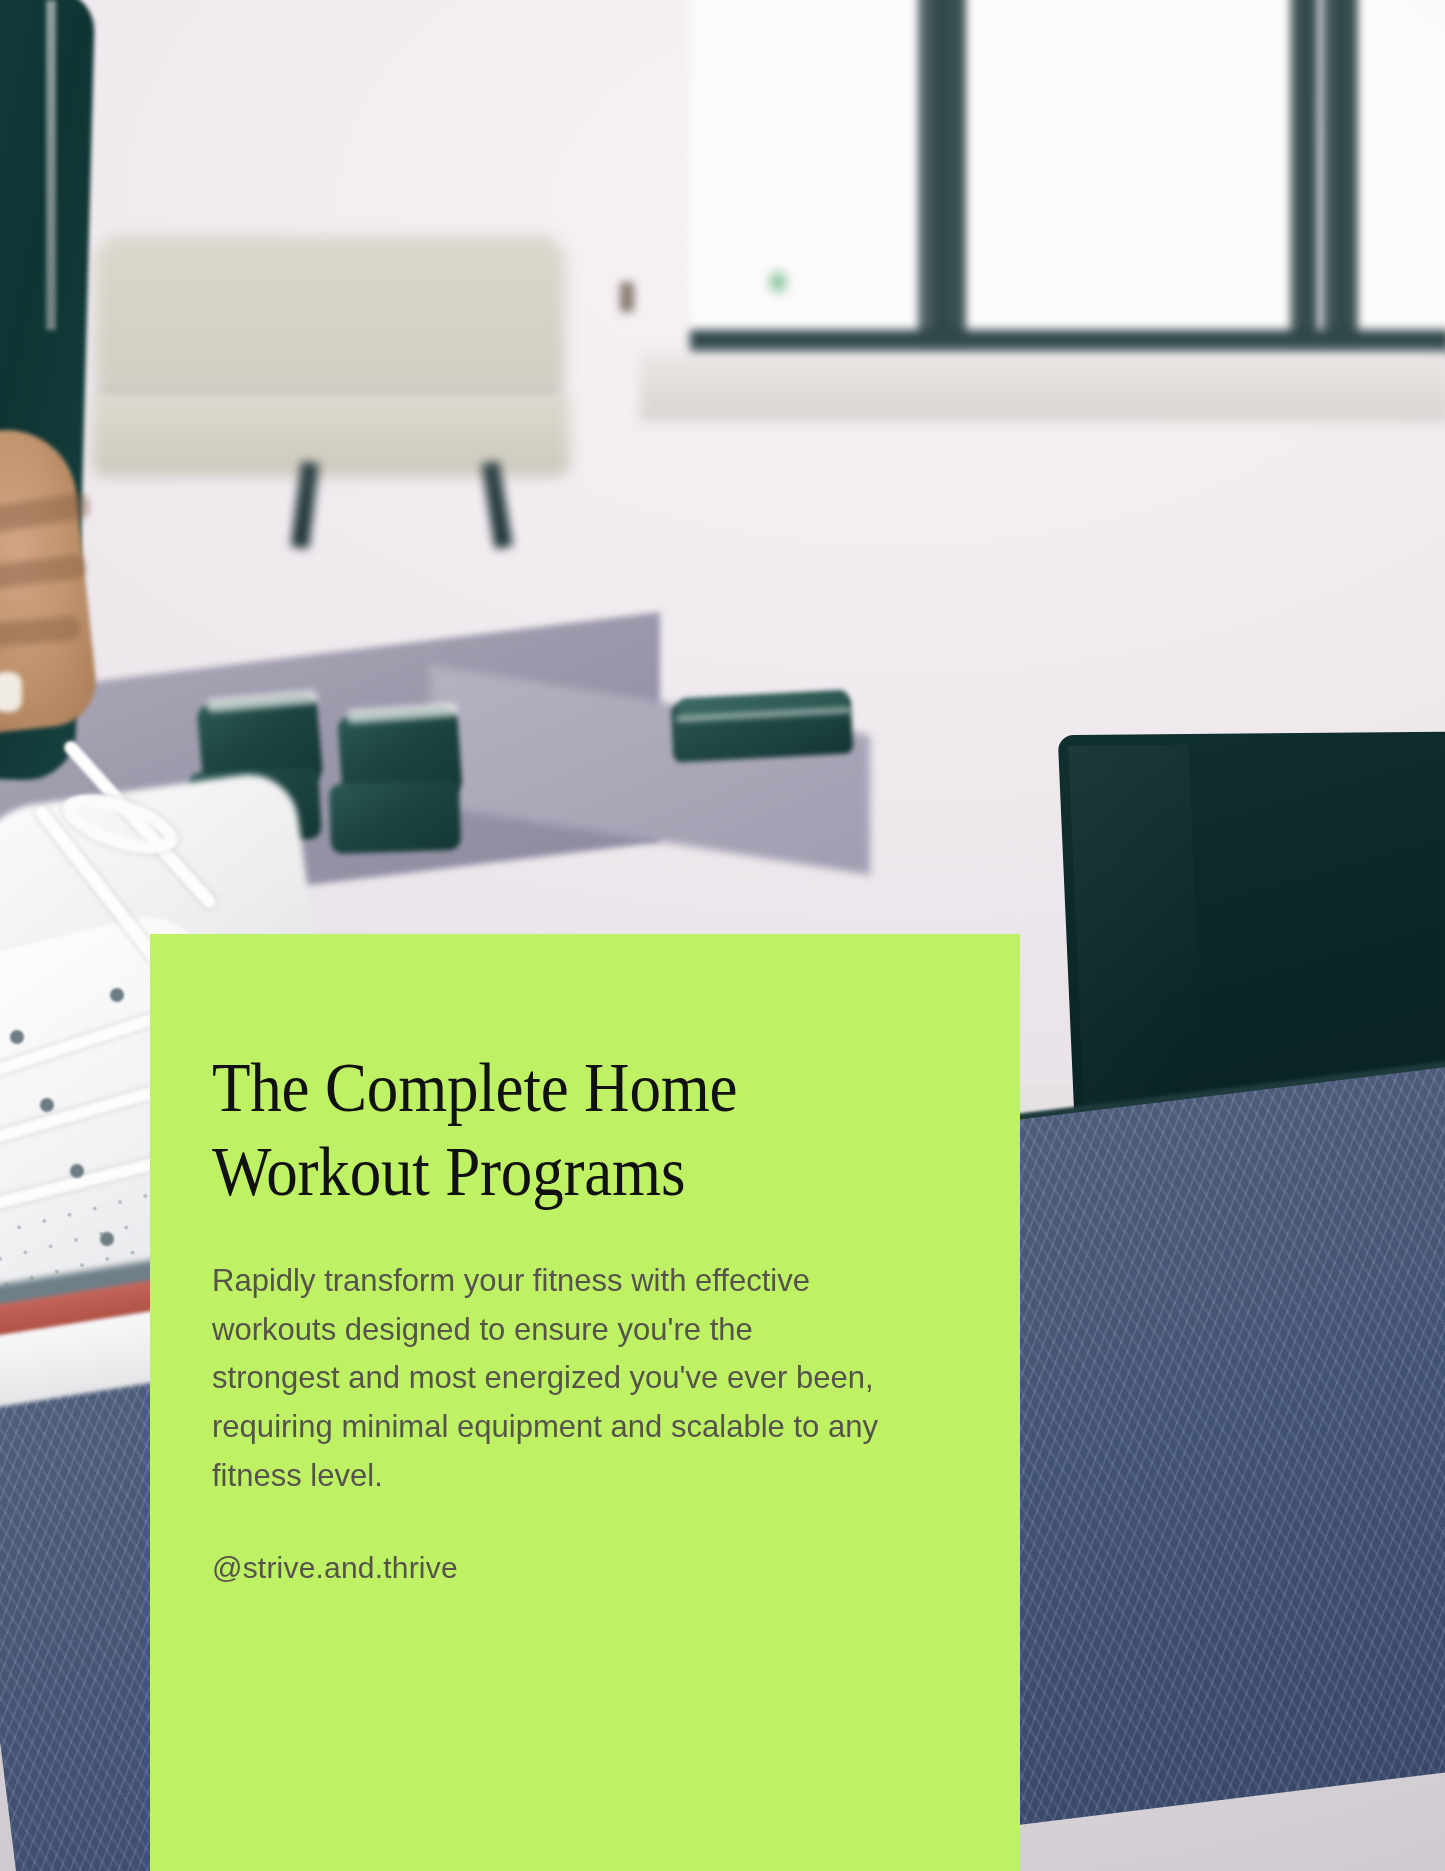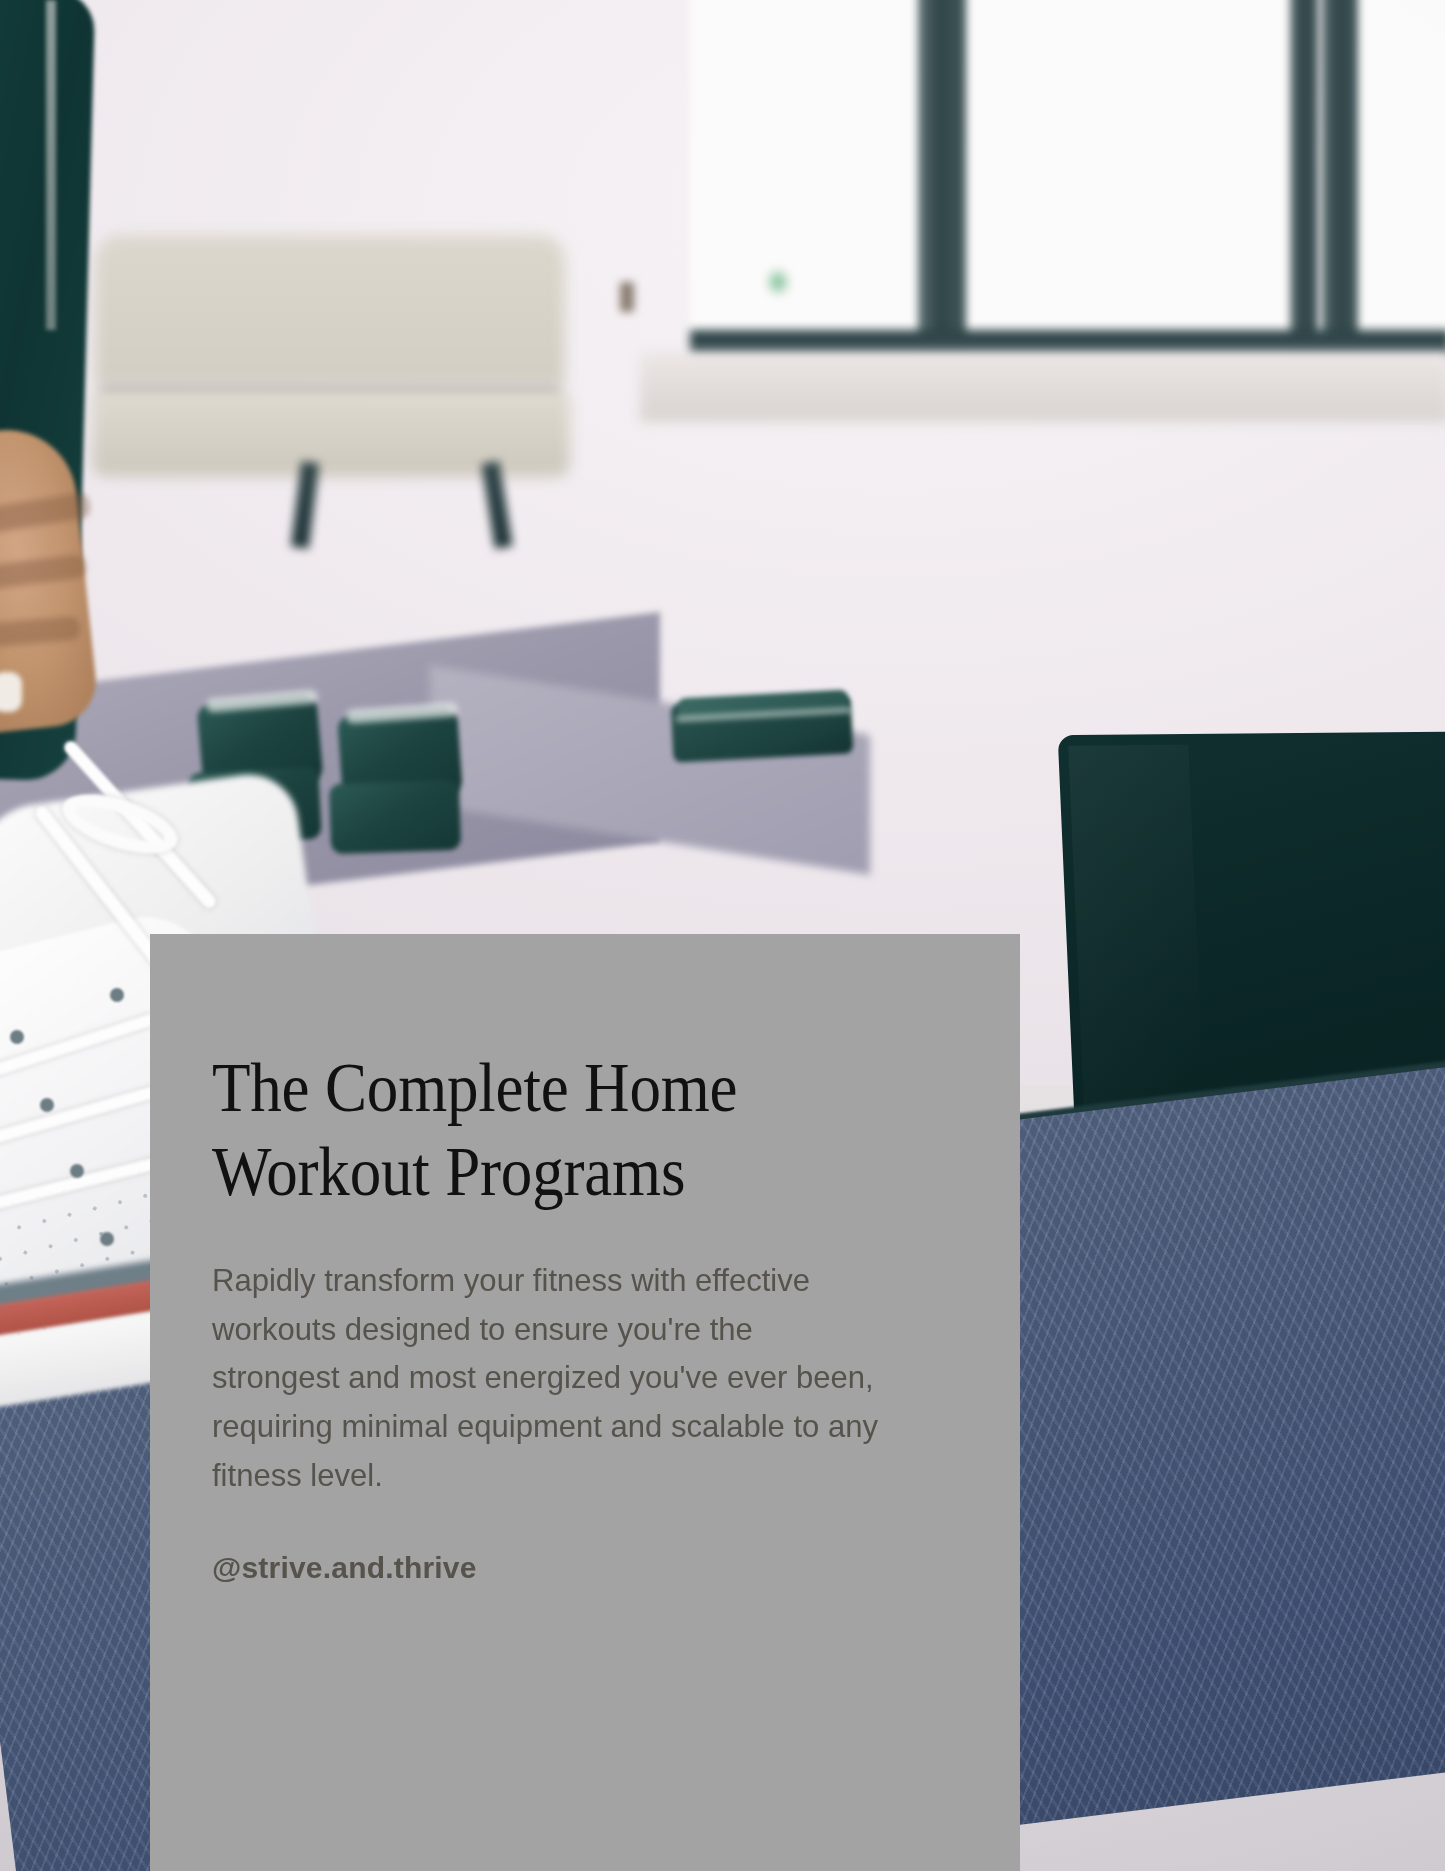--- a/index.html
+++ b/index.html
@@ -315,21 +315,21 @@
     transform:scaleX(.82);
     transform-origin:left center;
     white-space:nowrap;
   }
 
   
   .card {
     position:absolute;
     left:150px; top:934px;
     width:870px; height:937px;
-    background:#a3a3a3;
+    background:#bef264;
     z-index:20;
     padding:112px 62px 0 62px;
   }
   .card-title {
     font-family:"Liberation Serif", serif;
     font-size:70px;
     line-height:1.20;
     letter-spacing:-.2px;
     color:#111111;
     font-weight:400;
@@ -346,21 +346,20 @@
     width:93%;
     transform:scaleX(.97);
     transform-origin:left top;
   }
   .card-handle {
     margin-top:52px;
     font-family:"Liberation Sans", sans-serif;
     font-size:30px;
     color:#55534c;
     letter-spacing:.2px;
-    font-weight:bold;
   }
 </style>
 </head>
 <body>
 
 <div class="poster">
 
   <div class="photo">
 
     <div class="wall"></div>

